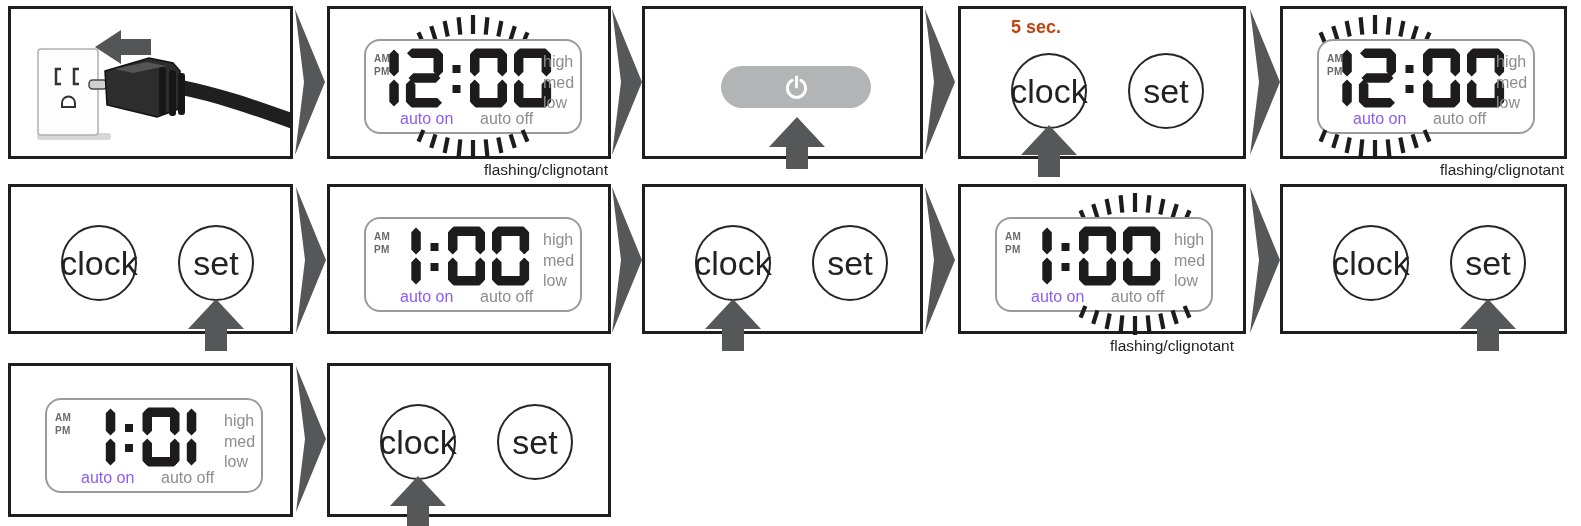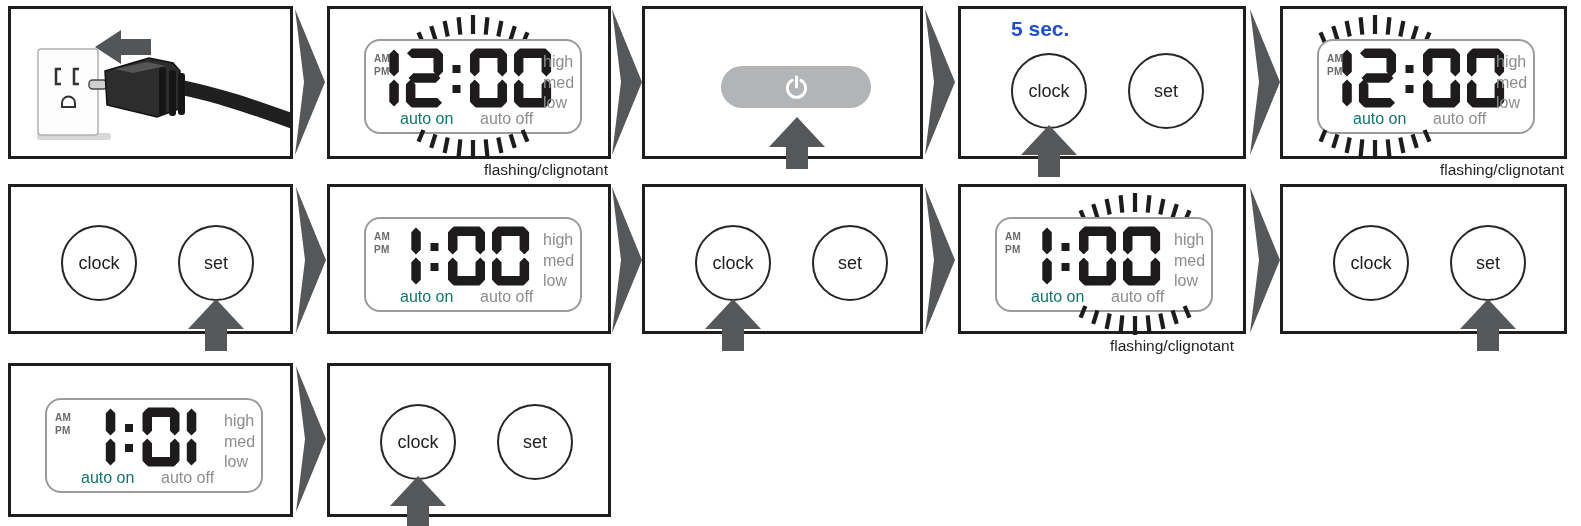--- a/index.html
+++ b/index.html
@@ -2,32 +2,32 @@
 <html><head>
 <meta charset="utf-8">
 <style>
   html,body{margin:0;padding:0;background:#fff;}
   .stage{position:relative;width:1581px;height:526px;background:#fff;overflow:hidden;
          font-family:"Liberation Sans",sans-serif;}
   .panel{position:absolute;background:#fff;border:3px solid #1e1e1e;box-sizing:border-box;}
   .connector{position:absolute;line-height:0;}
   .btn{position:absolute;width:76px;height:76px;border-radius:50%;border:2.5px solid #262626;
        background:#fff;display:flex;align-items:center;justify-content:center;
-       font-size:18px;color:#222;box-sizing:border-box;}
+       font-size:34px;color:#222;box-sizing:border-box;}
   .uparrow{position:absolute;line-height:0;}
-  .holdlabel{position:absolute;left:50px;top:8px;font-size:21px;font-weight:bold;color:#1d4ed8;}
+  .holdlabel{position:absolute;left:50px;top:8px;font-size:18px;font-weight:bold;color:#c2410c;}
   .pill{position:absolute;left:76px;top:57px;width:150px;height:42px;border-radius:21px;
         background:#b2b4b6;display:flex;align-items:center;justify-content:center;}
   .lcd{position:absolute;left:34px;top:30px;width:218px;height:95px;border:2px solid #9b9b9b;
        border-radius:16px;box-sizing:border-box;background:#fff;}
   .ampm{position:absolute;left:8px;top:12px;font-size:10px;font-weight:bold;color:#6a6a6a;
         line-height:12.5px;letter-spacing:.3px;}
   .segs{position:absolute;left:21px;top:7px;width:166px;height:62px;line-height:0;}
   .speed{position:absolute;left:177px;top:11px;font-size:16px;color:#8d8d8d;line-height:20.5px;}
-  .autoon{position:absolute;left:34px;bottom:4px;font-size:16px;color:#0f766e;}
+  .autoon{position:absolute;left:34px;bottom:4px;font-size:16px;color:#8b5cf6;}
   .autooff{position:absolute;left:114px;bottom:4px;font-size:16px;color:#8d8d8d;}
   .rays{position:absolute;width:124px;height:36px;line-height:0;}
   .caption{position:absolute;font-size:15.5px;color:#1f1f1f;text-align:right;
            box-sizing:border-box;padding-right:3px;}
 </style>
 </head>
 <body>
 
 <div class="stage">
 

